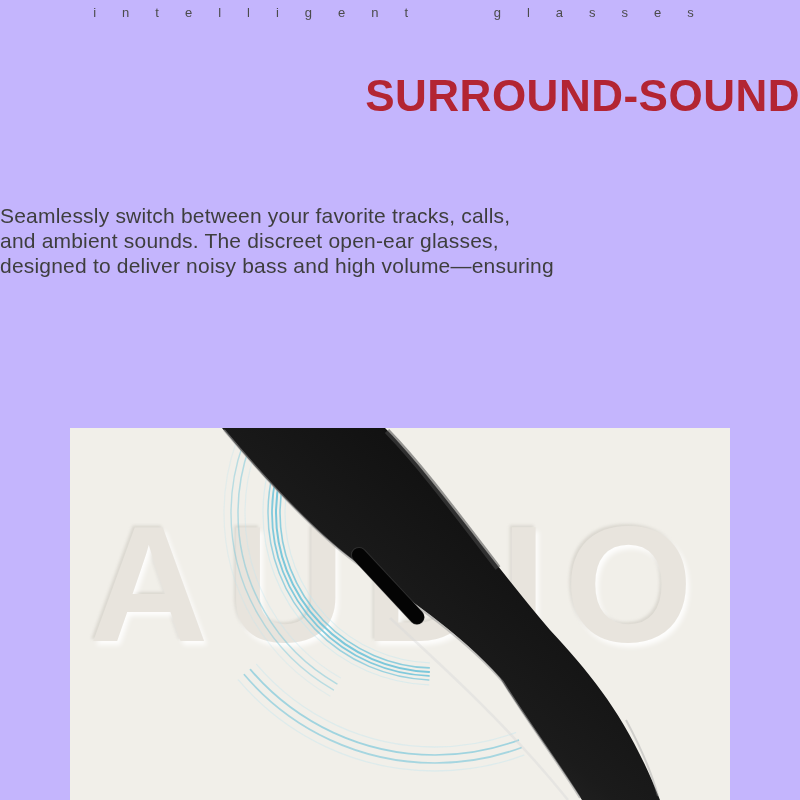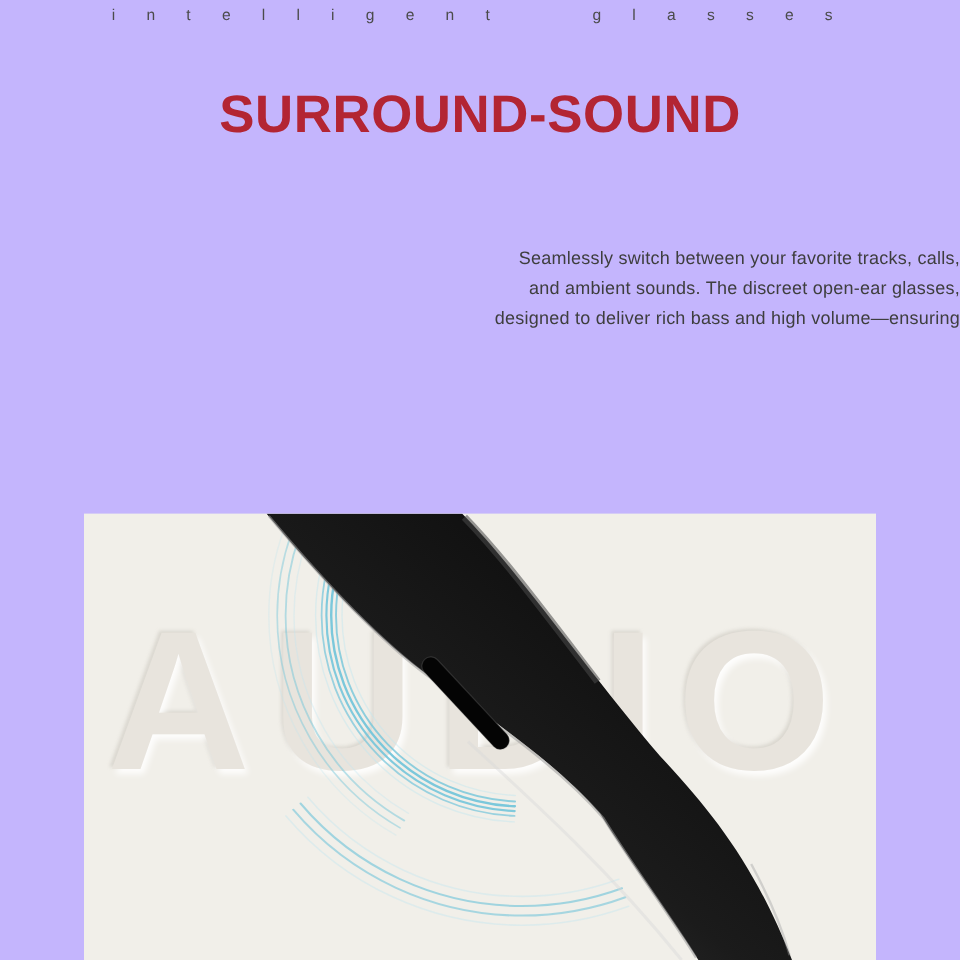--- a/index.html
+++ b/index.html
@@ -24,33 +24,33 @@
     color: #4b4b4b;
     letter-spacing: 26px;
     word-spacing: 30px;
     margin-left: 13px;
     white-space: nowrap;
   }
   .title {
     position: absolute;
     top: 69px; left: 0; right: 0;
     margin: 0;
-    text-align: center;
+    text-align: right;
     font-size: 44px;
     line-height: 54px;
     font-weight: bold;
     letter-spacing: 0.5px;
     color: #b32533;
   }
   .title-line { display: block; }
   .desc {
     position: absolute;
     top: 203px; left: 0; right: 0;
-    text-align: right;
-    font-size: 15px;
+    text-align: left;
+    font-size: 21px;
     line-height: 25px;
     letter-spacing: 0.2px;
     color: #3e3e3e;
   }
   .product-image {
     position: absolute;
     left: 70px; top: 428px;
     width: 660px; height: 372px;
     margin: 0;
     background: #f1efe9;
@@ -81,21 +81,21 @@
 
   <div class="tagline">intelligent glasses</div>
 
   <h1 class="title">
     <span class="title-line">SURROUND-SOUND</span>
   </h1>
 
   <div class="desc">
     <div>Seamlessly switch between your favorite tracks, calls,</div>
     <div>and ambient sounds. The discreet open-ear glasses,</div>
-    <div>designed to deliver rich bass and high volume—ensuring</div>
+    <div>designed to deliver noisy bass and high volume—ensuring</div>
   </div>
 
   <figure class="product-image">
 
     <div class="watermark">AUDIO</div>
 
     <svg class="illustration" width="660" height="372" viewBox="0 0 660 372">
       <defs>
         <linearGradient id="armGrad" x1="0" y1="1" x2="1" y2="0">
           <stop offset="0" stop-color="#565656"></stop>

